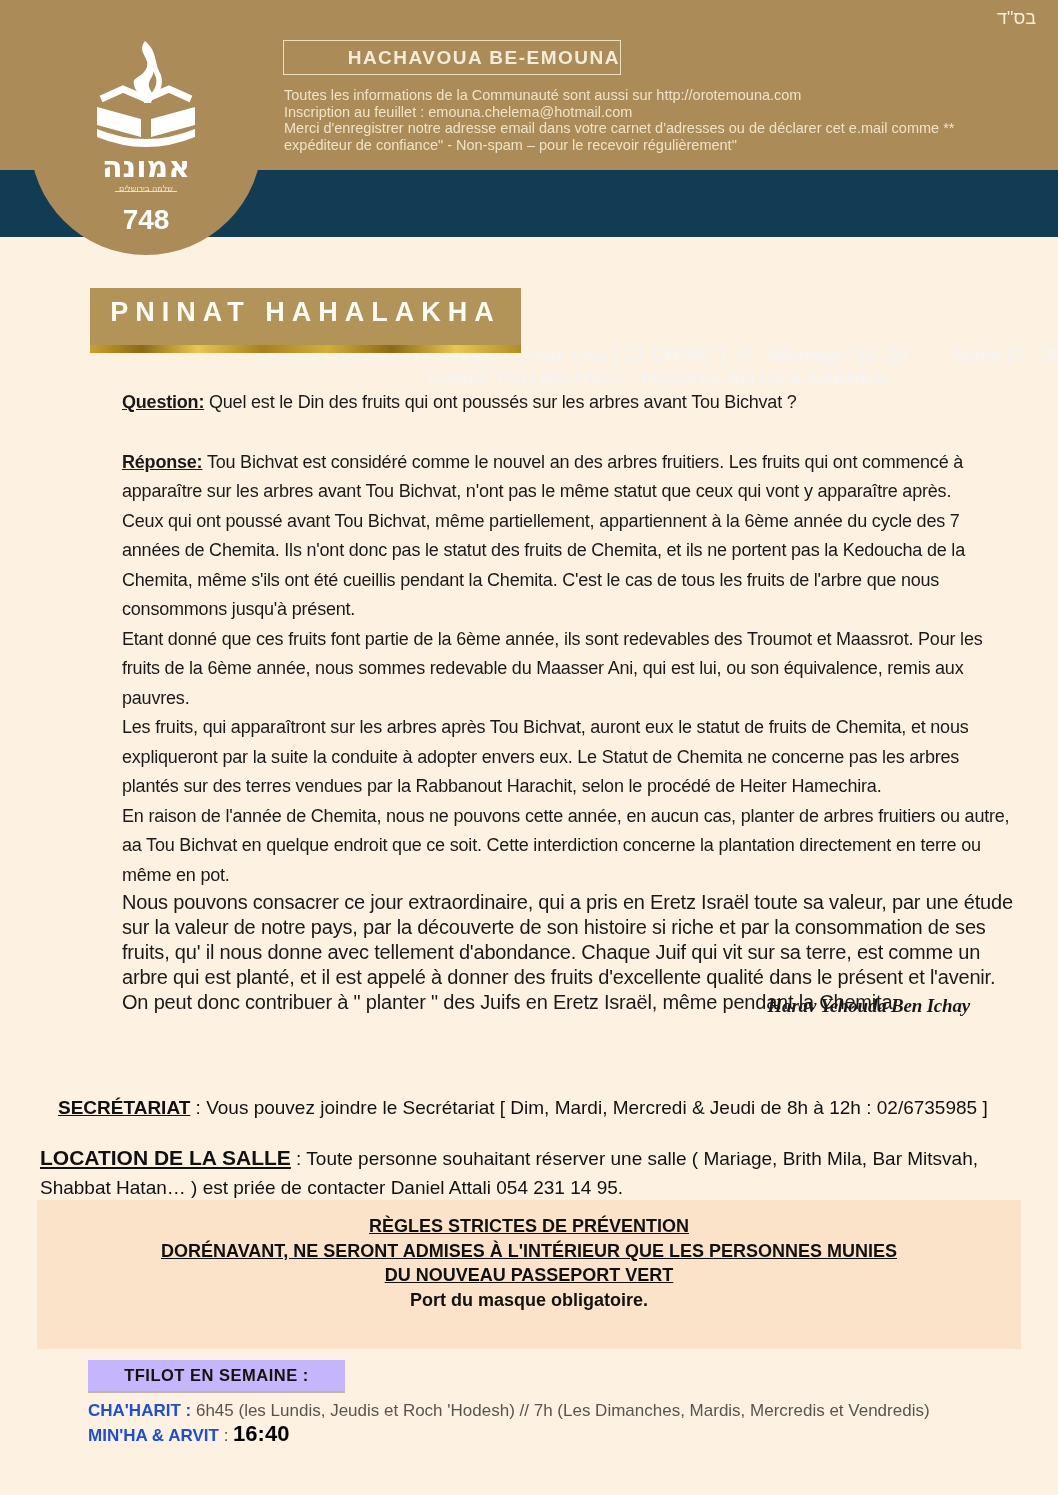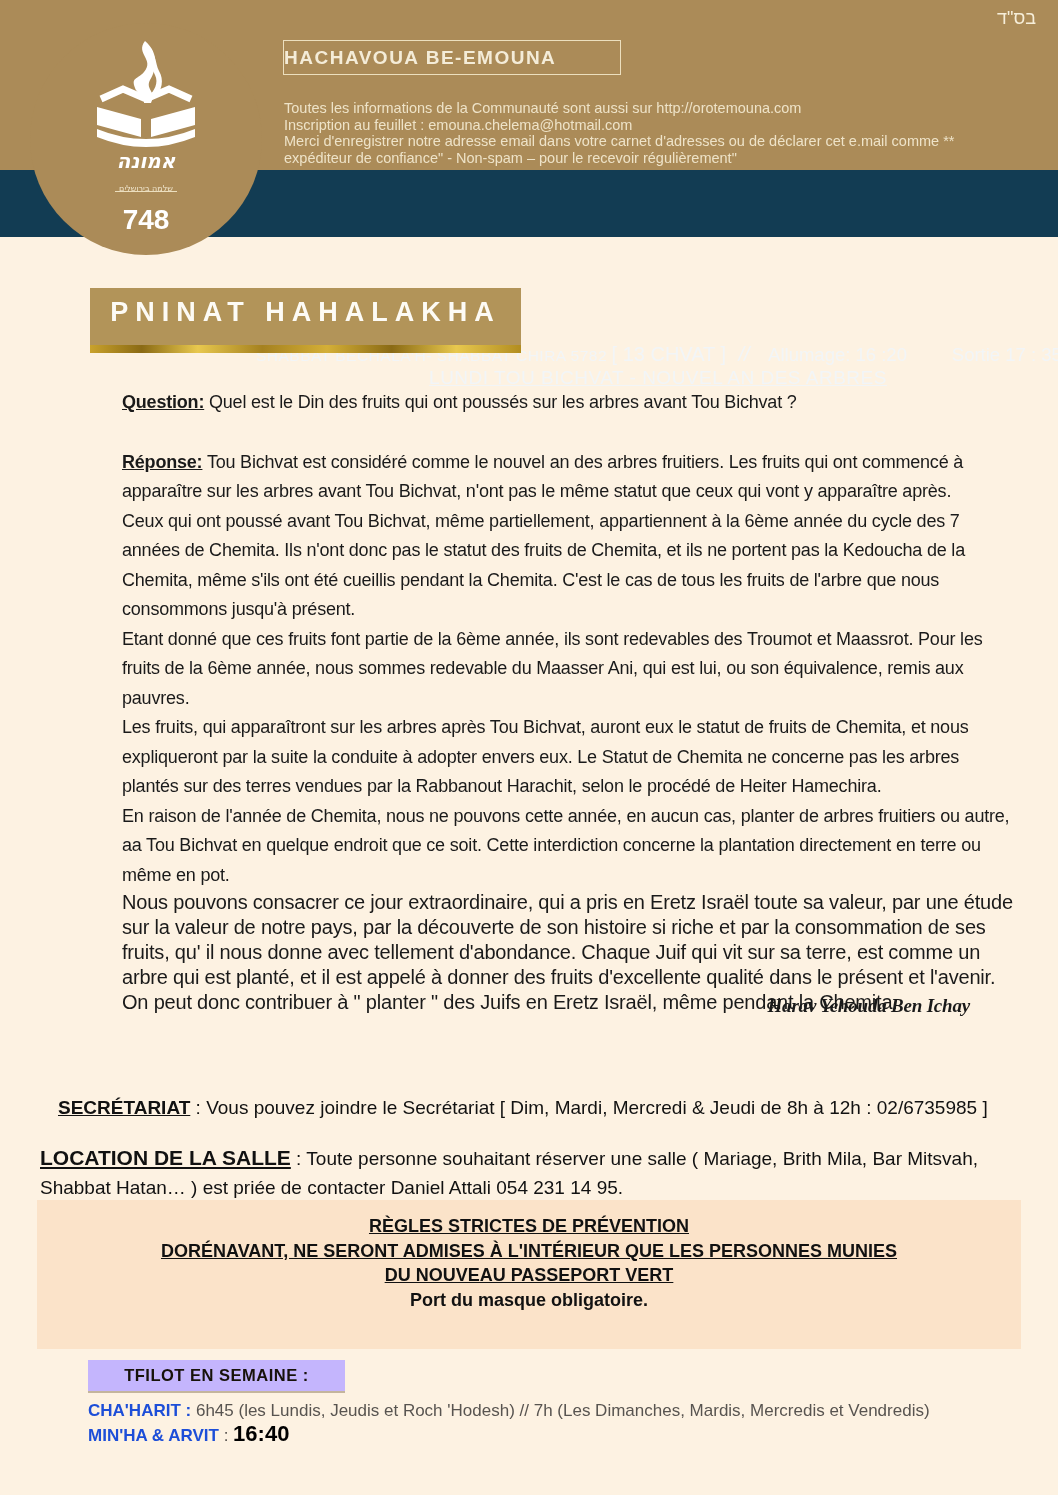--- a/index.html
+++ b/index.html
@@ -3,40 +3,40 @@
 <meta charset="utf-8">
 <style>
   html,body{margin:0;padding:0;}
   body{width:1058px;font-family:"Liberation Sans",sans-serif;}
   .page{position:relative;width:1058px;height:1495px;background:#fdf2e2;overflow:hidden;}
 
   
   .gold-header{position:absolute;left:0;top:0;width:1058px;height:170px;background:#ab8b58;}
   .bsd{position:absolute;top:8px;right:22px;color:#f6eed9;font-size:18px;}
   .masthead-box{position:absolute;left:283px;top:40px;width:336px;height:33px;border:1px solid #ecdfbe;
-    display:flex;align-items:center;justify-content:flex-start;color:#f4ecd8;font-size:19px;
+    display:flex;align-items:center;justify-content:flex-end;color:#f4ecd8;font-size:19px;
     letter-spacing:1.5px;font-weight:bold;}
-  .header-info{position:absolute;left:284px;top:100px;width:680px;color:#eee3c8;font-size:14.5px;line-height:16.5px;}
+  .header-info{position:absolute;left:284px;top:87px;width:680px;color:#eee3c8;font-size:14.5px;line-height:16.5px;}
 
   .navy-band{position:absolute;left:0;top:170px;width:1058px;height:67px;background:#123c53;}
   .navy-line1{position:absolute;left:256px;top:173px;width:760px;color:#f2f5f7;white-space:nowrap;}
   .navy-line1 .small{font-size:15.5px;letter-spacing:.5px;}
   .navy-line1 .big{font-size:20px;}
   .navy-line1 .sep{font-size:20px;font-style:italic;padding:0 14px 0 8px;}
   .navy-line1 .times{font-size:18.5px;}
   .navy-line1 .gap{display:inline-block;width:36px;}
   .navy-line2{position:absolute;left:300px;top:197px;width:716px;text-align:center;color:#f2f5f7;
     font-size:19px;text-decoration:underline;letter-spacing:.5px;}
 
   
   .logo-circle{position:absolute;left:30px;top:23px;width:232px;height:232px;border-radius:50%;
     background:#ab8b58;z-index:5;text-align:center;}
   .logo-art{position:absolute;left:61px;top:18px;width:110px;height:112px;}
-  .logo-hebrew{position:absolute;left:0;top:126px;width:232px;color:#fff;font-size:20px;font-weight:bold;
-    font-family:"DejaVu Sans",sans-serif;font-style:italic;}
+  .logo-hebrew{position:absolute;left:0;top:126px;width:232px;color:#fff;font-size:30px;font-weight:bold;
+    font-family:"DejaVu Sans",sans-serif;}
   .logo-sub{position:absolute;left:0;top:161px;width:232px;color:#f1e7cf;font-size:8px;
     font-family:"DejaVu Sans",sans-serif;}
   .logo-divider{position:absolute;left:85px;top:168px;width:62px;height:1px;background:#ecdfbe;}
   .issue-number{position:absolute;left:0;top:181px;width:232px;color:#fff;font-size:28px;font-weight:bold;}
 
   
   .section-banner{position:absolute;left:90px;top:288px;width:431px;height:58px;background:#b29459;}
   .section-banner .title{position:absolute;left:0;top:9px;width:100%;text-align:center;color:#fdfbf5;
     font-size:27px;font-weight:bold;letter-spacing:7px;}
   .shimmer{position:absolute;left:0;bottom:-7px;width:100%;height:8px;

